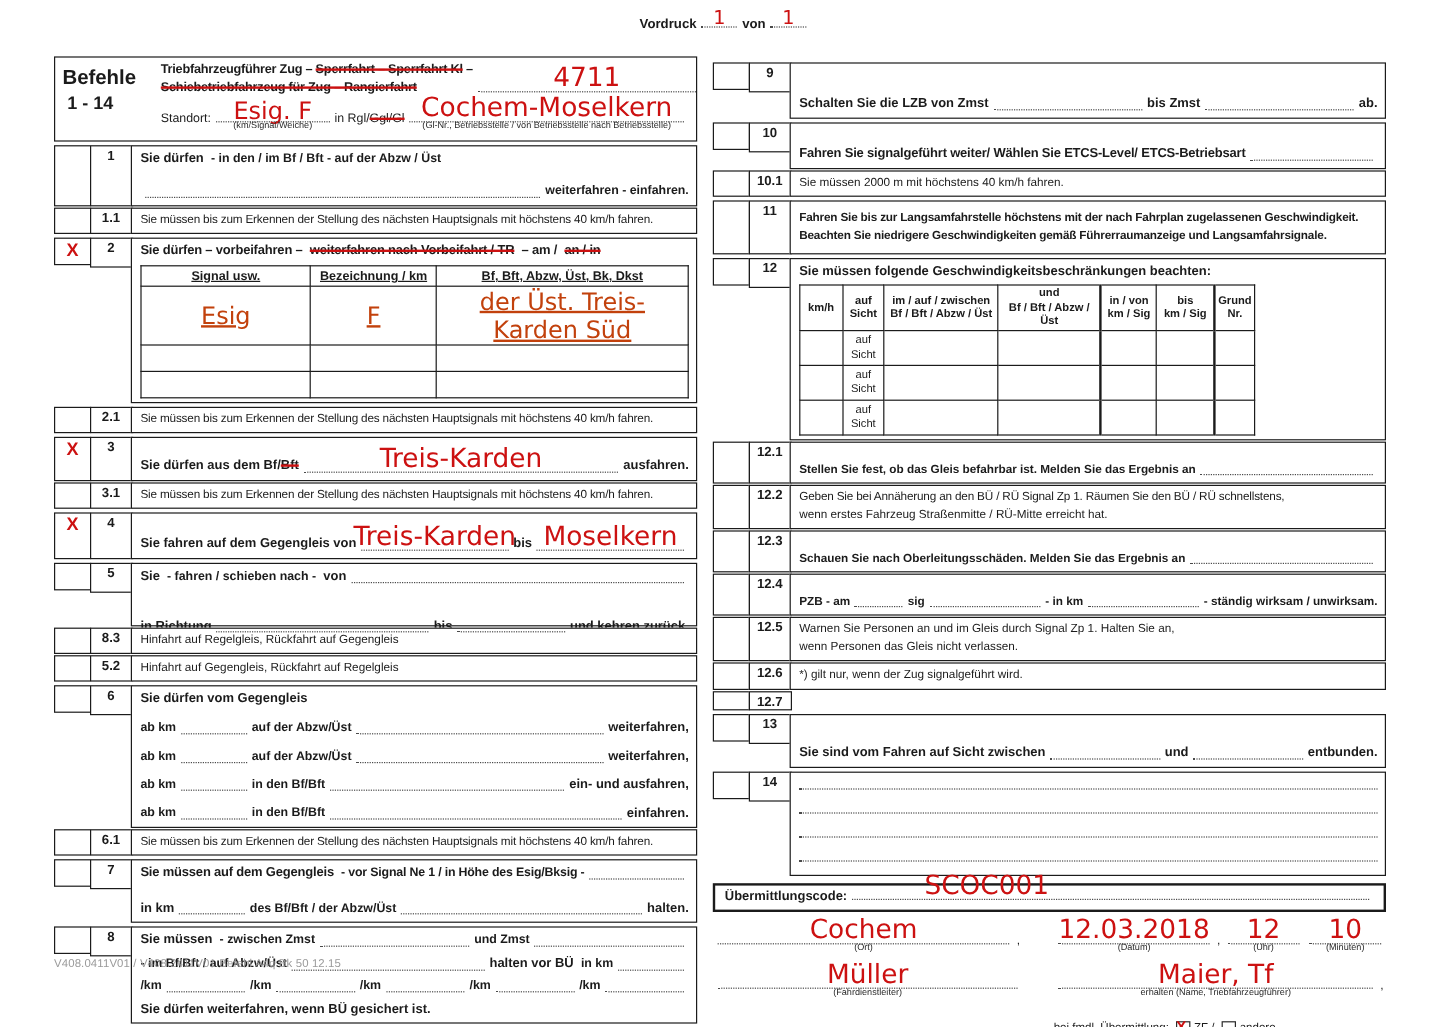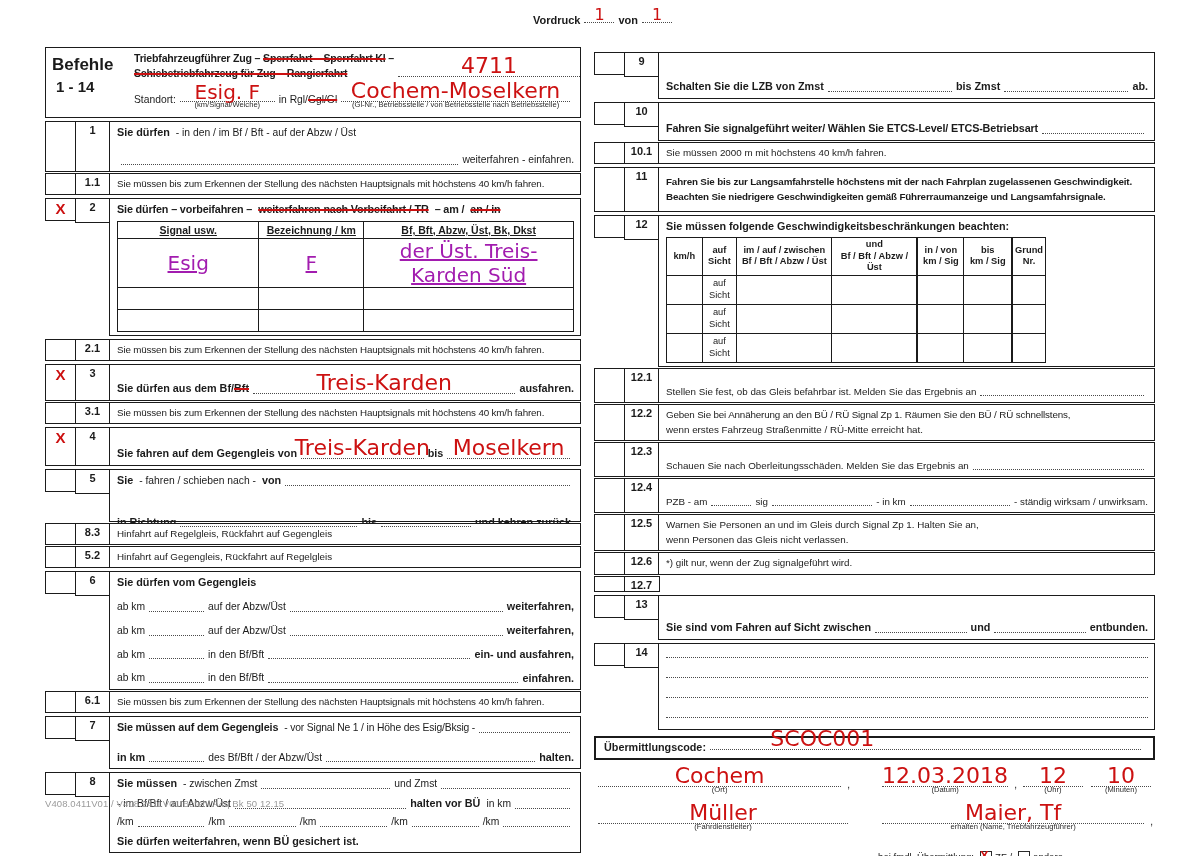--- a/index.html
+++ b/index.html
@@ -16,21 +16,21 @@
   .num{width:34px;border:1.5px solid #1b1b1b;margin-left:-1.5px;background:#fff;font-weight:bold;
        font-size:11px;display:flex;justify-content:center;align-items:flex-start;padding-top:2px;flex:none;}
   .short .cbx,.short .num{height:21px;align-self:flex-start;}
   .content{flex:1;border:1.5px solid #1b1b1b;margin-left:-1.5px;background:#fff;
            padding:2px 6px 3px 7px;min-width:0;display:flex;flex-direction:column;}
   .content.vbot{justify-content:flex-end;}
   .xmark{color:#cc1111;font-weight:bold;font-size:15px;line-height:19px;}
   
   .line{display:flex;align-items:flex-end;font-size:10.3px;line-height:1.55;white-space:nowrap;}
   .line .b{font-weight:bold;font-size:10.8px;}
-  .line .r{font-weight:normal;}
+  .line .r{font-weight:bold;}
   .line .sp{width:6px;flex:none;}
   .fit{overflow:hidden;letter-spacing:-0.15px;}
   .small{font-size:9.8px;}
   .dots{flex:1 1 auto;min-width:12px;border-bottom:1.6px dotted #4a4a4a;position:relative;
         height:3px;margin:0 4px;align-self:flex-end;margin-bottom:3px;}
   .dots.fx55{flex:0 0 55px;}
   .dots.fx40{flex:0 0 40px;}
   .dots.fx30{flex:0 0 30px;}
   .hand{position:absolute;left:50%;bottom:-1px;transform:translateX(-50%);color:#cc1111;
         font-size:20px;line-height:1;white-space:nowrap;font-family:"DejaVu Sans",sans-serif;}
@@ -48,21 +48,21 @@
   .hmain{flex:1;padding:3px 6px 12px 2px;min-width:0;}
   .hrow1{display:flex;}
   .hsub{flex:1;font-weight:bold;font-size:10.6px;line-height:1.45;white-space:nowrap;letter-spacing:-0.2px;}
   .hzug{width:190px;flex:none;display:flex;align-items:flex-end;padding-bottom:2px;}
   .hrow2{display:flex;align-items:flex-end;font-size:10.3px;margin-top:12px;}
   
   table{border-collapse:collapse;}
   .t2{width:100%;margin-top:3px;}
   .t2 th,.t2 td{border:1.4px solid #1b1b1b;font-size:10.5px;text-align:center;padding:0 2px;text-decoration:underline;}
   .t2 th{font-weight:bold;height:16px;}
-  .t2 .red{color:#a21caf;font-size:20px;font-family:"DejaVu Sans",sans-serif;}
+  .t2 .red{color:#c2410c;font-size:20px;font-family:"DejaVu Sans",sans-serif;}
   .t2 .r1{height:30px;}
   .t2 .re{height:22px;}
   
   .t12{width:380px;margin-top:2px;}
   .t12 th,.t12 td{border:1.3px solid #1b1b1b;font-size:9.3px;text-align:center;padding:1px 2px;line-height:1.25;}
   .t12 th{font-weight:bold;}
   .t12 .thick-l{border-left-width:2.2px;}
   .t12 td{height:26px;font-size:9.3px;}
   .pre{white-space:pre-line;}
   

